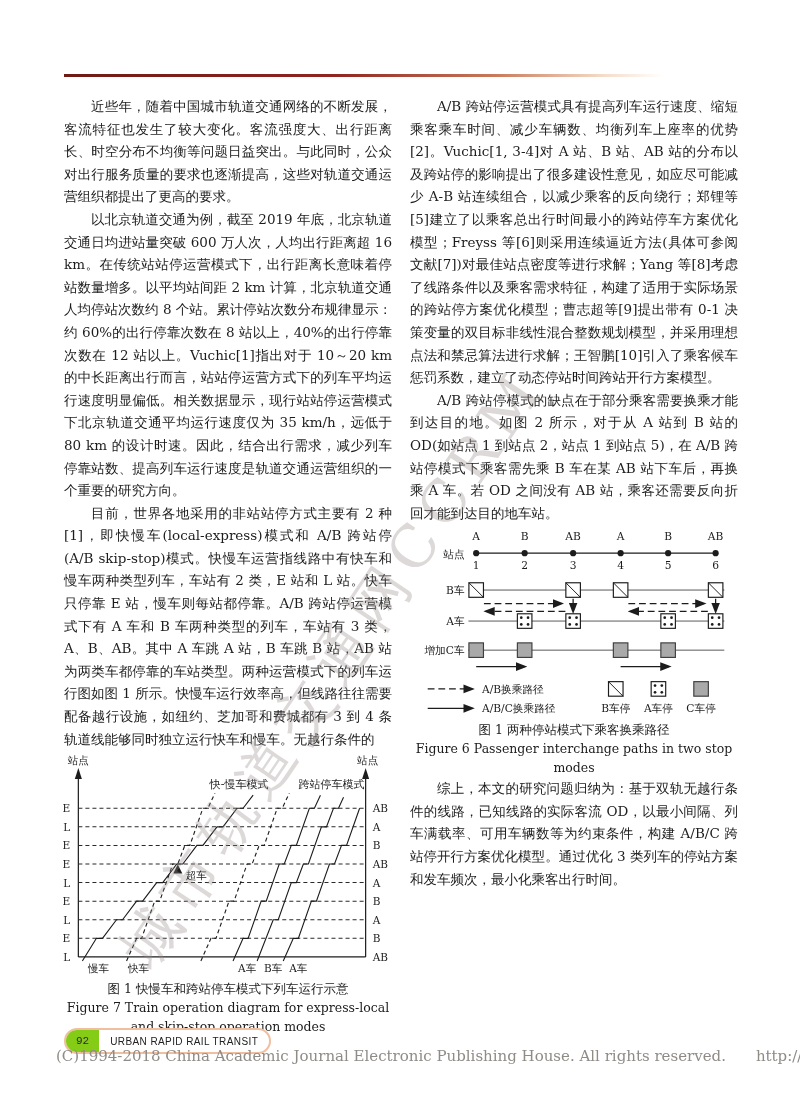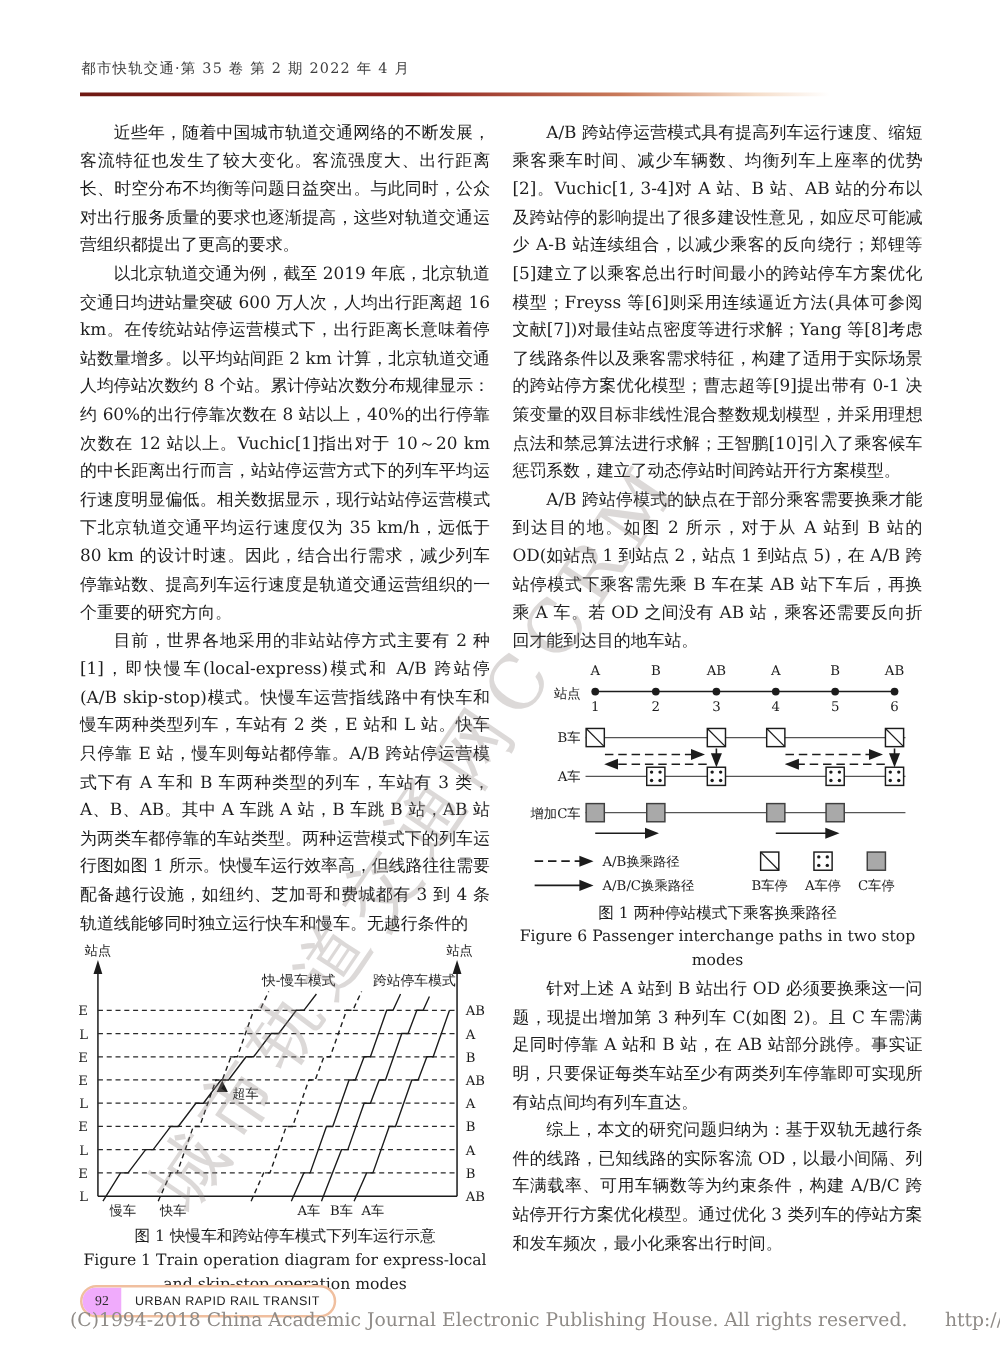--- a/index.html
+++ b/index.html
@@ -15,34 +15,33 @@
   .col p.no-indent{text-indent:0;}
   .fig{margin-top:4px;}
   .fig svg{display:block;}
   .caption{text-align:center;font-size:12.5px;line-height:19px;margin-top:2px;text-indent:0;}
   .caption .zh{display:block;}
   .caption .en{display:block;}
   .watermark{position:absolute;left:168px;top:905px;transform:rotate(-56deg);transform-origin:left bottom;
         font-size:58px;letter-spacing:10px;white-space:nowrap;color:rgba(150,140,136,0.33);pointer-events:none;z-index:5;}
   .footer-badge{position:absolute;left:64px;top:1028px;display:inline-flex;align-items:stretch;height:22px;
         border:2px solid #f0bf9f;border-radius:13px;overflow:hidden;background:#fff;}
-  .footer-badge .num{display:flex;align-items:center;background:#f0abfc;padding:0 10px;
-        font-family:Liberation Serif, serif;font-size:11px;color:#2c2c2c;}
+  .footer-badge .num{display:flex;align-items:center;background:#84cc16;padding:0 10px;
+        font-family:Liberation Mono, monospace;font-size:11px;color:#2c2c2c;}
   .footer-badge .name{display:flex;align-items:center;padding:0 11px;
         font-family:"Liberation Sans",sans-serif;font-size:10px;letter-spacing:0.4px;color:#222;}
   .copyright{position:absolute;left:56px;top:1047px;width:710px;font-size:15px;color:#8f8b87;white-space:nowrap;}
   .copyright .url{margin-left:30px;}
   svg text{font-family:"DejaVu Serif","Liberation Serif",serif;fill:#1c1c1c;}
 </style>
 </head>
 <body>
 
 <div class="page">
 
-  <div class="journal-line">都市快轨交通·第 35 卷  第 2 期  2022 年 4 月</div>
   <div class="header-rule"></div>
 
   <div class="watermark">城市轨道交通网CCRM</div>
 
   <div class="col col-left">
     <p>近些年，随着中国城市轨道交通网络的不断发展，客流特征也发生了较大变化。客流强度大、出行距离长、时空分布不均衡等问题日益突出。与此同时，公众对出行服务质量的要求也逐渐提高，这些对轨道交通运营组织都提出了更高的要求。</p>
     <p>以北京轨道交通为例，截至 2019 年底，北京轨道交通日均进站量突破 600 万人次，人均出行距离超 16 km。在传统站站停运营模式下，出行距离长意味着停站数量增多。以平均站间距 2 km 计算，北京轨道交通人均停站次数约 8 个站。累计停站次数分布规律显示：约 60%的出行停靠次数在 8 站以上，40%的出行停靠次数在 12 站以上。Vuchic[1]指出对于 10～20 km 的中长距离出行而言，站站停运营方式下的列车平均运行速度明显偏低。相关数据显示，现行站站停运营模式下北京轨道交通平均运行速度仅为 35 km/h，远低于 80 km 的设计时速。因此，结合出行需求，减少列车停靠站数、提高列车运行速度是轨道交通运营组织的一个重要的研究方向。</p>
     <p>目前，世界各地采用的非站站停方式主要有 2 种[1]，即快慢车(local-express)模式和 A/B 跨站停(A/B skip-stop)模式。快慢车运营指线路中有快车和慢车两种类型列车，车站有 2 类，E 站和 L 站。快车只停靠 E 站，慢车则每站都停靠。A/B 跨站停运营模式下有 A 车和 B 车两种类型的列车，车站有 3 类，A、B、AB。其中 A 车跳 A 站，B 车跳 B 站，AB 站为两类车都停靠的车站类型。两种运营模式下的列车运行图如图 1 所示。快慢车运行效率高，但线路往往需要配备越行设施，如纽约、芝加哥和费城都有 3 到 4 条轨道线能够同时独立运行快车和慢车。无越行条件的</p>
 
     <div class="fig" style="margin-left:-16px;">
@@ -115,21 +114,21 @@
           <text x="50" y="217">慢车</text>
           <text x="90" y="217">快车</text>
           <text x="198" y="217">A车</text>
           <text x="224" y="217">B车</text>
           <text x="249" y="217">A车</text>
         </g>
       </svg>
     </div>
     <div class="caption">
       <span class="zh">图 1  快慢车和跨站停车模式下列车运行示意</span>
-      <span class="en">Figure 1  Train operation diagram for express-local</span>
+      <span class="en">Figure 7  Train operation diagram for express-local</span>
       <span class="en">and skip-stop operation modes</span>
     </div>
   </div>
 
   <div class="col col-right">
     <p>A/B 跨站停运营模式具有提高列车运行速度、缩短乘客乘车时间、减少车辆数、均衡列车上座率的优势[2]。Vuchic[1, 3-4]对 A 站、B 站、AB 站的分布以及跨站停的影响提出了很多建设性意见，如应尽可能减少 A-B 站连续组合，以减少乘客的反向绕行；郑锂等[5]建立了以乘客总出行时间最小的跨站停车方案优化模型；Freyss 等[6]则采用连续逼近方法(具体可参阅文献[7])对最佳站点密度等进行求解；Yang 等[8]考虑了线路条件以及乘客需求特征，构建了适用于实际场景的跨站停方案优化模型；曹志超等[9]提出带有 0-1 决策变量的双目标非线性混合整数规划模型，并采用理想点法和禁忌算法进行求解；王智鹏[10]引入了乘客候车惩罚系数，建立了动态停站时间跨站开行方案模型。</p>
     <p>A/B 跨站停模式的缺点在于部分乘客需要换乘才能到达目的地。如图 2 所示，对于从 A 站到 B 站的 OD(如站点 1 到站点 2，站点 1 到站点 5)，在 A/B 跨站停模式下乘客需先乘 B 车在某 AB 站下车后，再换乘 A 车。若 OD 之间没有 AB 站，乘客还需要反向折回才能到达目的地车站。</p>
 
     <div class="fig" style="margin-left:2px;">
       <svg width="330" height="190" viewBox="0 0 340 196">
@@ -249,21 +248,20 @@
         <text x="210" y="190" font-size="11" text-anchor="middle">B车停</text>
         <text x="254" y="190" font-size="11" text-anchor="middle">A车停</text>
         <text x="298" y="190" font-size="11" text-anchor="middle">C车停</text>
       </svg>
     </div>
     <div class="caption">
       <span class="zh">图 1  两种停站模式下乘客换乘路径</span>
       <span class="en">Figure 6  Passenger interchange paths in two stop modes</span>
     </div>
 
-    <p style="margin-top:3px;">针对上述 A 站到 B 站出行 OD 必须要换乘这一问题，现提出增加第 3 种列车 C(如图 2)。且 C 车需满足同时停靠 A 站和 B 站，在 AB 站部分跳停。事实证明，只要保证每类车站至少有两类列车停靠即可实现所有站点间均有列车直达。</p>
     <p>综上，本文的研究问题归纳为：基于双轨无越行条件的线路，已知线路的实际客流 OD，以最小间隔、列车满载率、可用车辆数等为约束条件，构建 A/B/C 跨站停开行方案优化模型。通过优化 3 类列车的停站方案和发车频次，最小化乘客出行时间。</p>
   </div>
 
   <div class="footer-badge">
     <span class="num">92</span>
     <span class="name">URBAN RAPID RAIL TRANSIT</span>
   </div>
   <div class="copyright">
     <span>(C)1994-2018 China Academic Journal Electronic Publishing House. All rights reserved.</span><span class="url">http://www.cnki.net</span>
   </div>

